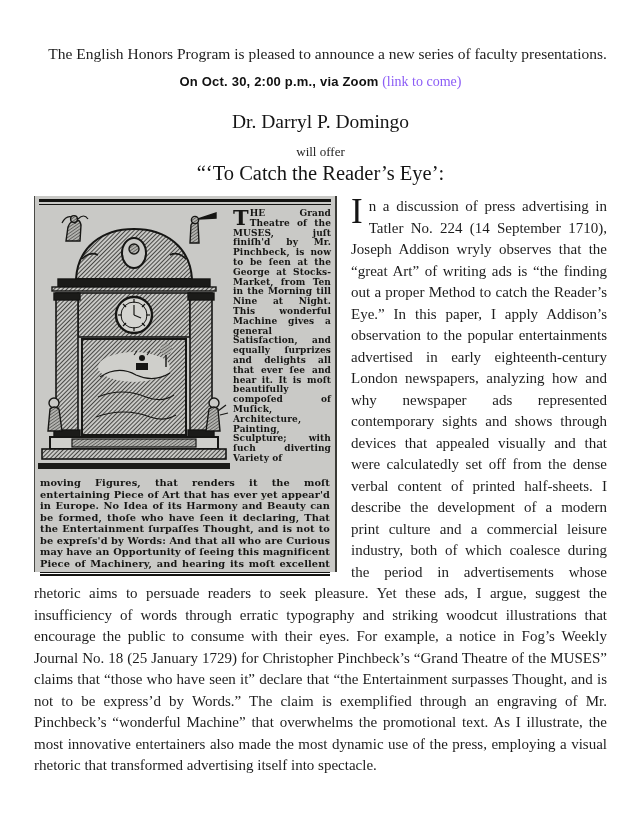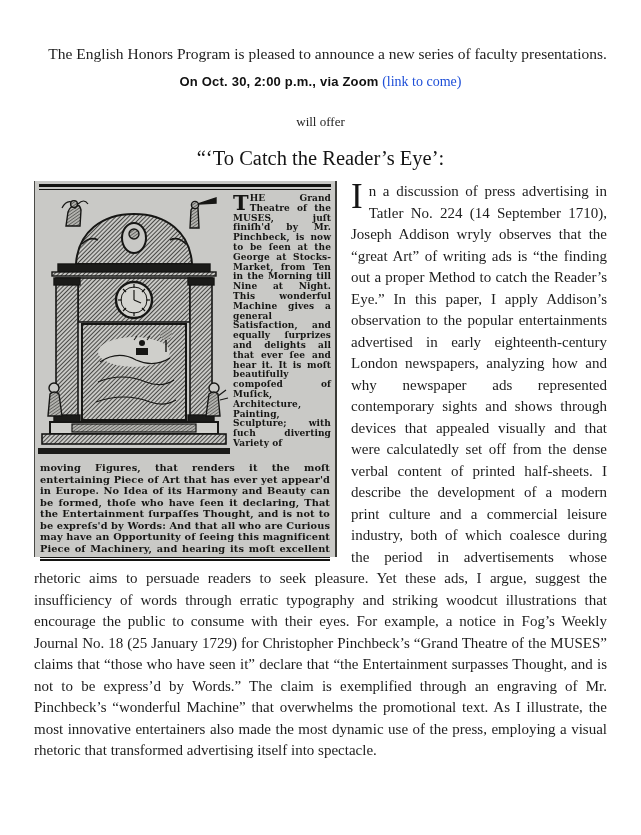--- a/index.html
+++ b/index.html
@@ -7,24 +7,24 @@
     width:641px;height:835px;background:#ffffff;overflow:hidden;
     font-family:"Liberation Serif", serif;color:#1f1f1f;
     -webkit-font-smoothing:antialiased;
   }
   .page{padding:44px 34px 0 34px;width:573px;}
 
   
   .announce{text-align:right;font-size:15.5px;line-height:19px;color:#222;}
   .event{text-align:center;margin-top:9px;}
   .event .bold-sans{font-family:"Liberation Sans", sans-serif;font-weight:700;font-size:13px;letter-spacing:0.2px;color:#111;}
-  .event .note{font-size:14px;color:#1d4ed8;}
+  .event .note{font-size:14px;color:#8b5cf6;}
   .speaker{text-align:center;margin-top:21px;font-size:19.5px;color:#151515;}
-  .willoffer{text-align:center;margin-top:24px;font-size:13px;color:#222;}
-  .talk-title{text-align:center;margin-top:15px;font-size:20.5px;line-height:26px;color:#151515;}
+  .willoffer{text-align:center;margin-top:11px;font-size:13px;color:#222;}
+  .talk-title{text-align:center;font-size:20.5px;line-height:26px;color:#151515;}
 
   
   .content{margin-top:10px;}
   .content:after{content:"";display:block;clear:both;}
 
   
   .clipping{
     float:left;width:303px;height:376px;margin-right:14px;margin-bottom:2px;
     background:#c9c9c6;box-sizing:border-box;
     border-left:1.5px solid #4a4a46;border-right:2px solid #3a3a36;
@@ -60,20 +60,21 @@
 <body>
 
 <div class="page">
 
   <div class="announce">The English Honors Program is pleased to announce a new series of faculty presentations.</div>
 
   <div class="event">
     <span class="bold-sans">On Oct. 30, 2:00 p.m., via Zoom</span><span class="note"> (link to come)</span>
   </div>
 
+  <div class="speaker">Dr. Darryl P. Domingo</div>
   <div class="willoffer">will offer</div>
 
   <div class="talk-title">
     <div>“‘To Catch the Reader’s Eye’:</div>
   </div>
 
   <div class="content">
 
     <div class="clipping">
       <div class="clip-rule-top"></div>

